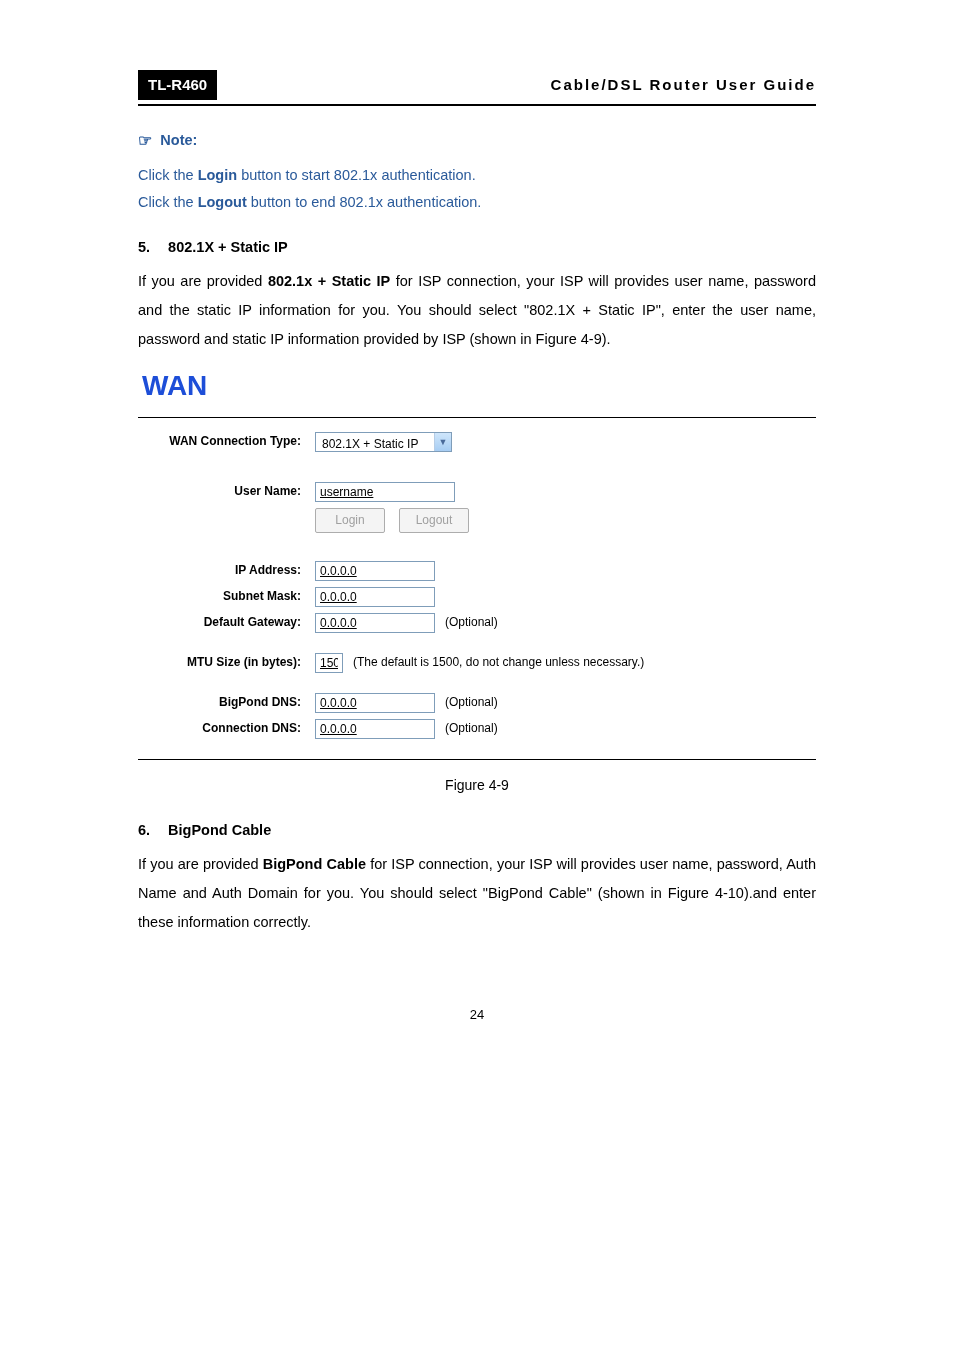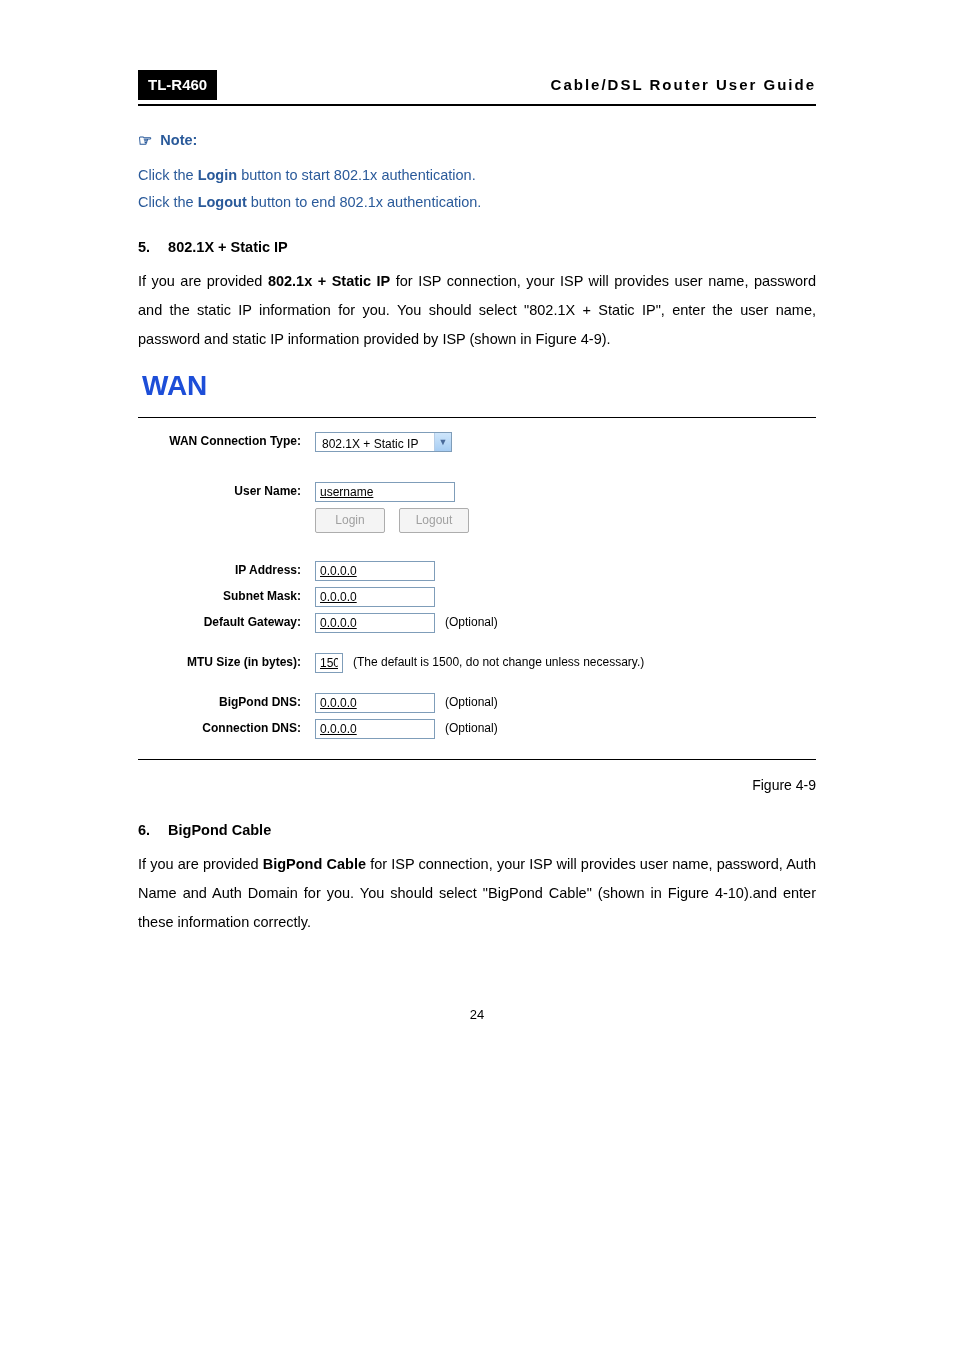--- a/index.html
+++ b/index.html
@@ -153,21 +153,21 @@
       padding: 1px 14px;
       font-size: 12px;
       display: inline-block;
       outline: 1px dotted #555;
       outline-offset: -4px;
     }
     .spacer-lg { height: 24px; }
     .spacer-md { height: 14px; }
     .hint-text { margin-left: 10px; font-size: 12px; }
     .figure-caption {
-      text-align: right;
+      text-align: center;
       margin-top: 14px;
       margin-bottom: 8px;
       font-size: 14px;
     }
     .page-number {
       text-align: center;
       font-size: 13px;
       margin-top: 68px;
     }
   </style>

